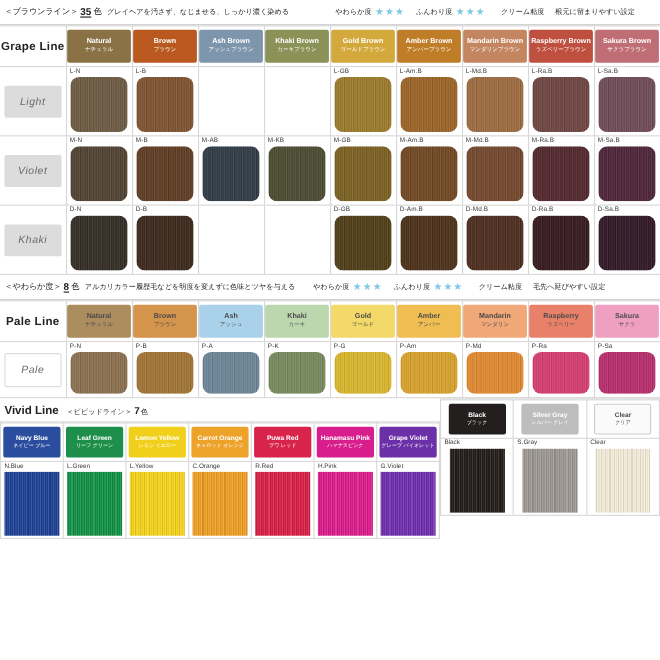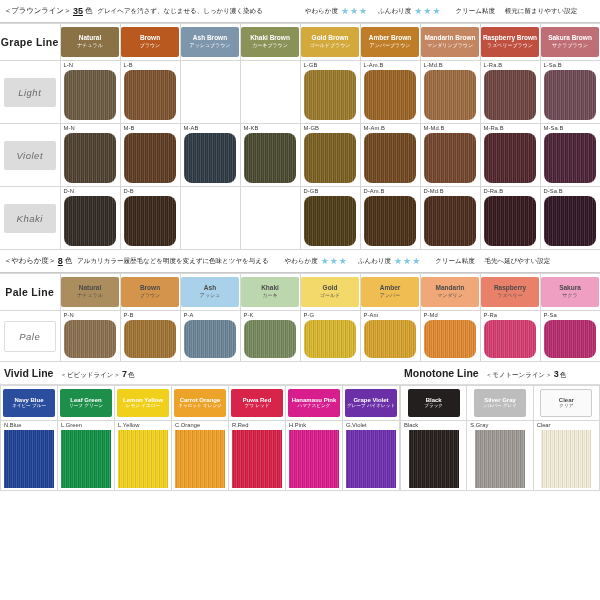--- a/index.html
+++ b/index.html
@@ -630,26 +630,20 @@
           <td>
                 <div class="vcode">G.Violet</div>
                 <div class="vswatch fiber" id="v-6" style="background-color: rgb(110, 46, 174);"></div>
               </td>
         </tr>
       </tbody>
         </table>
     </div>
 
     <div class="col-right">
-      <div class="subhead">
-        <span>Monotone Line</span>
-        <span class="jp">＜モノトーンライン＞</span>
-        <span class="cnt">3</span>
-        <span class="jp" style="margin-left:1px">色</span>
-      </div>
       <div class="hr thin"></div>
       <table class="mono">
         <colgroup>
             <col style="width:66px">
             <col style="width:66px">
             <col style="width:66px">
           </colgroup>
         <tbody>
             <tr>
           <td>

